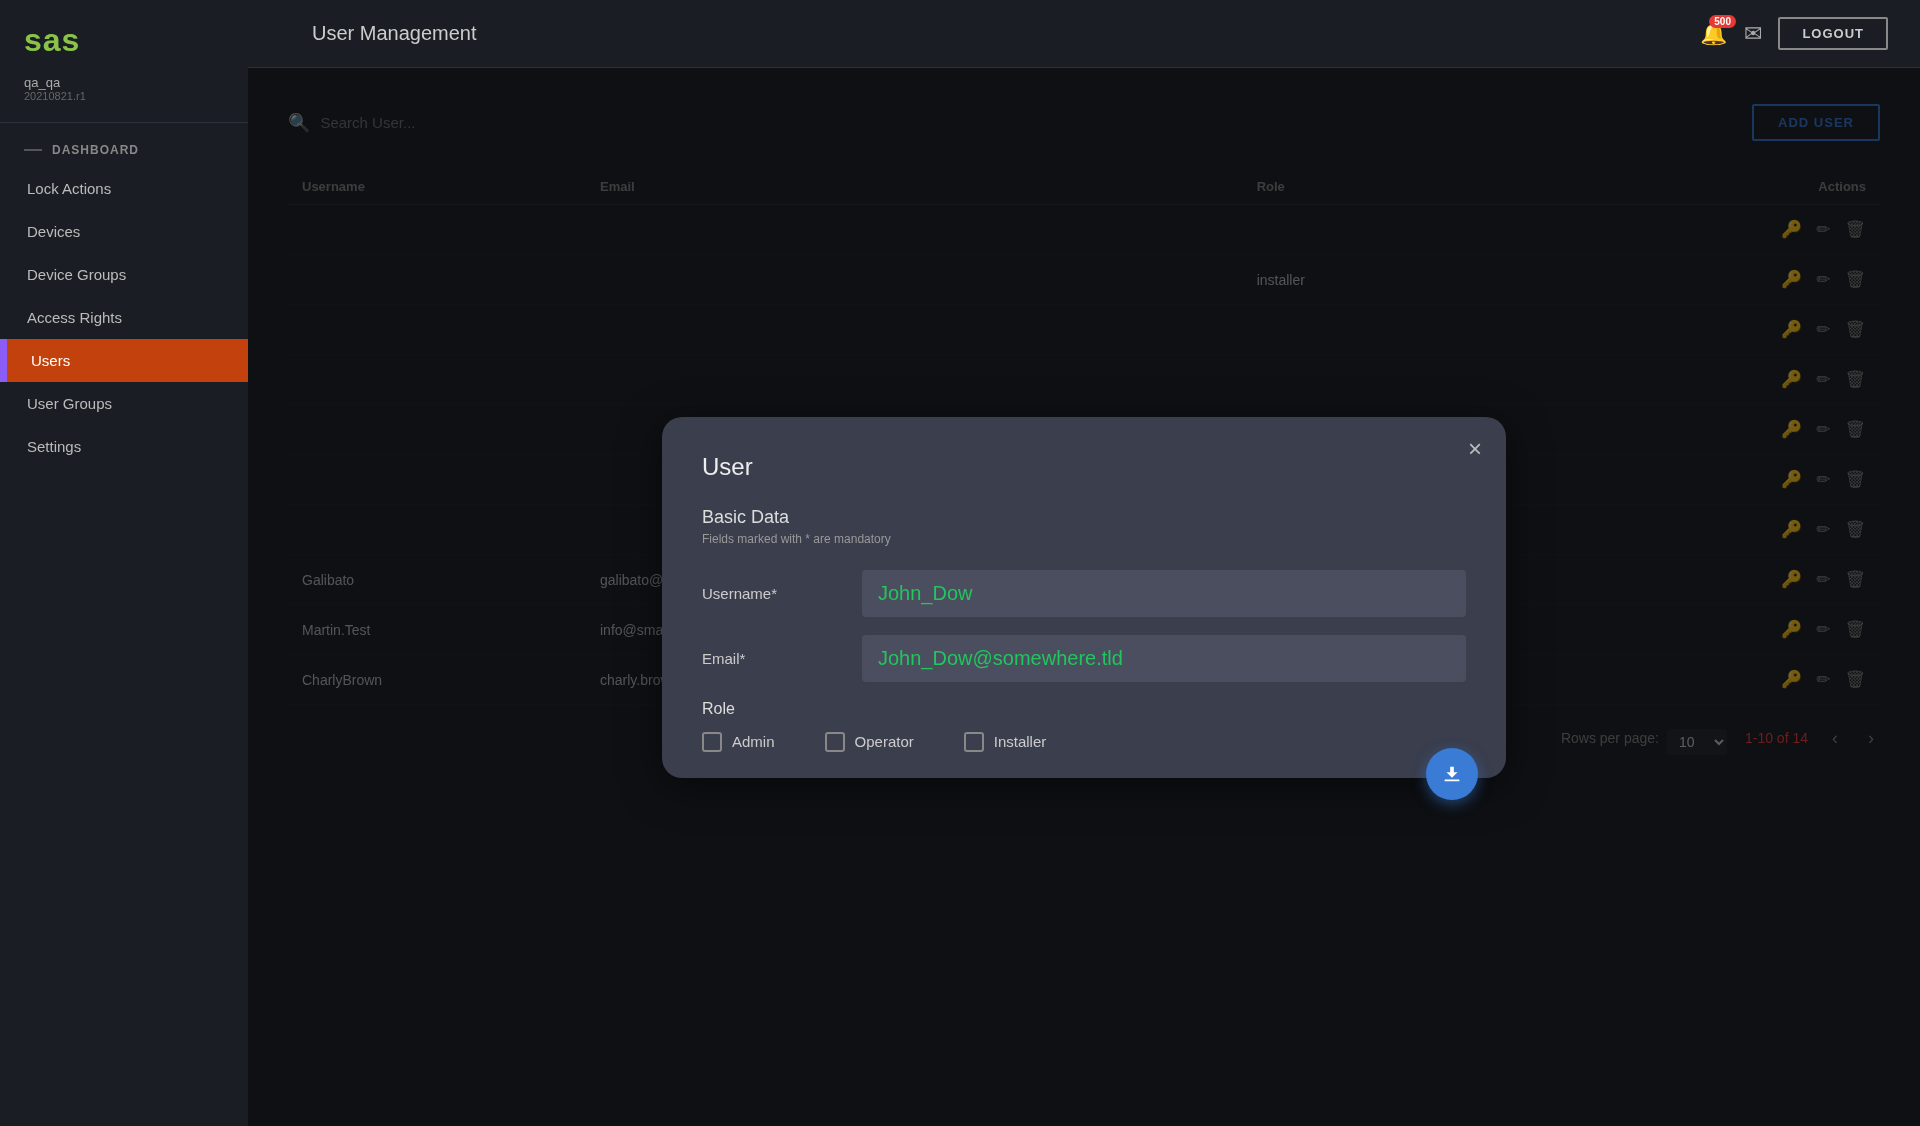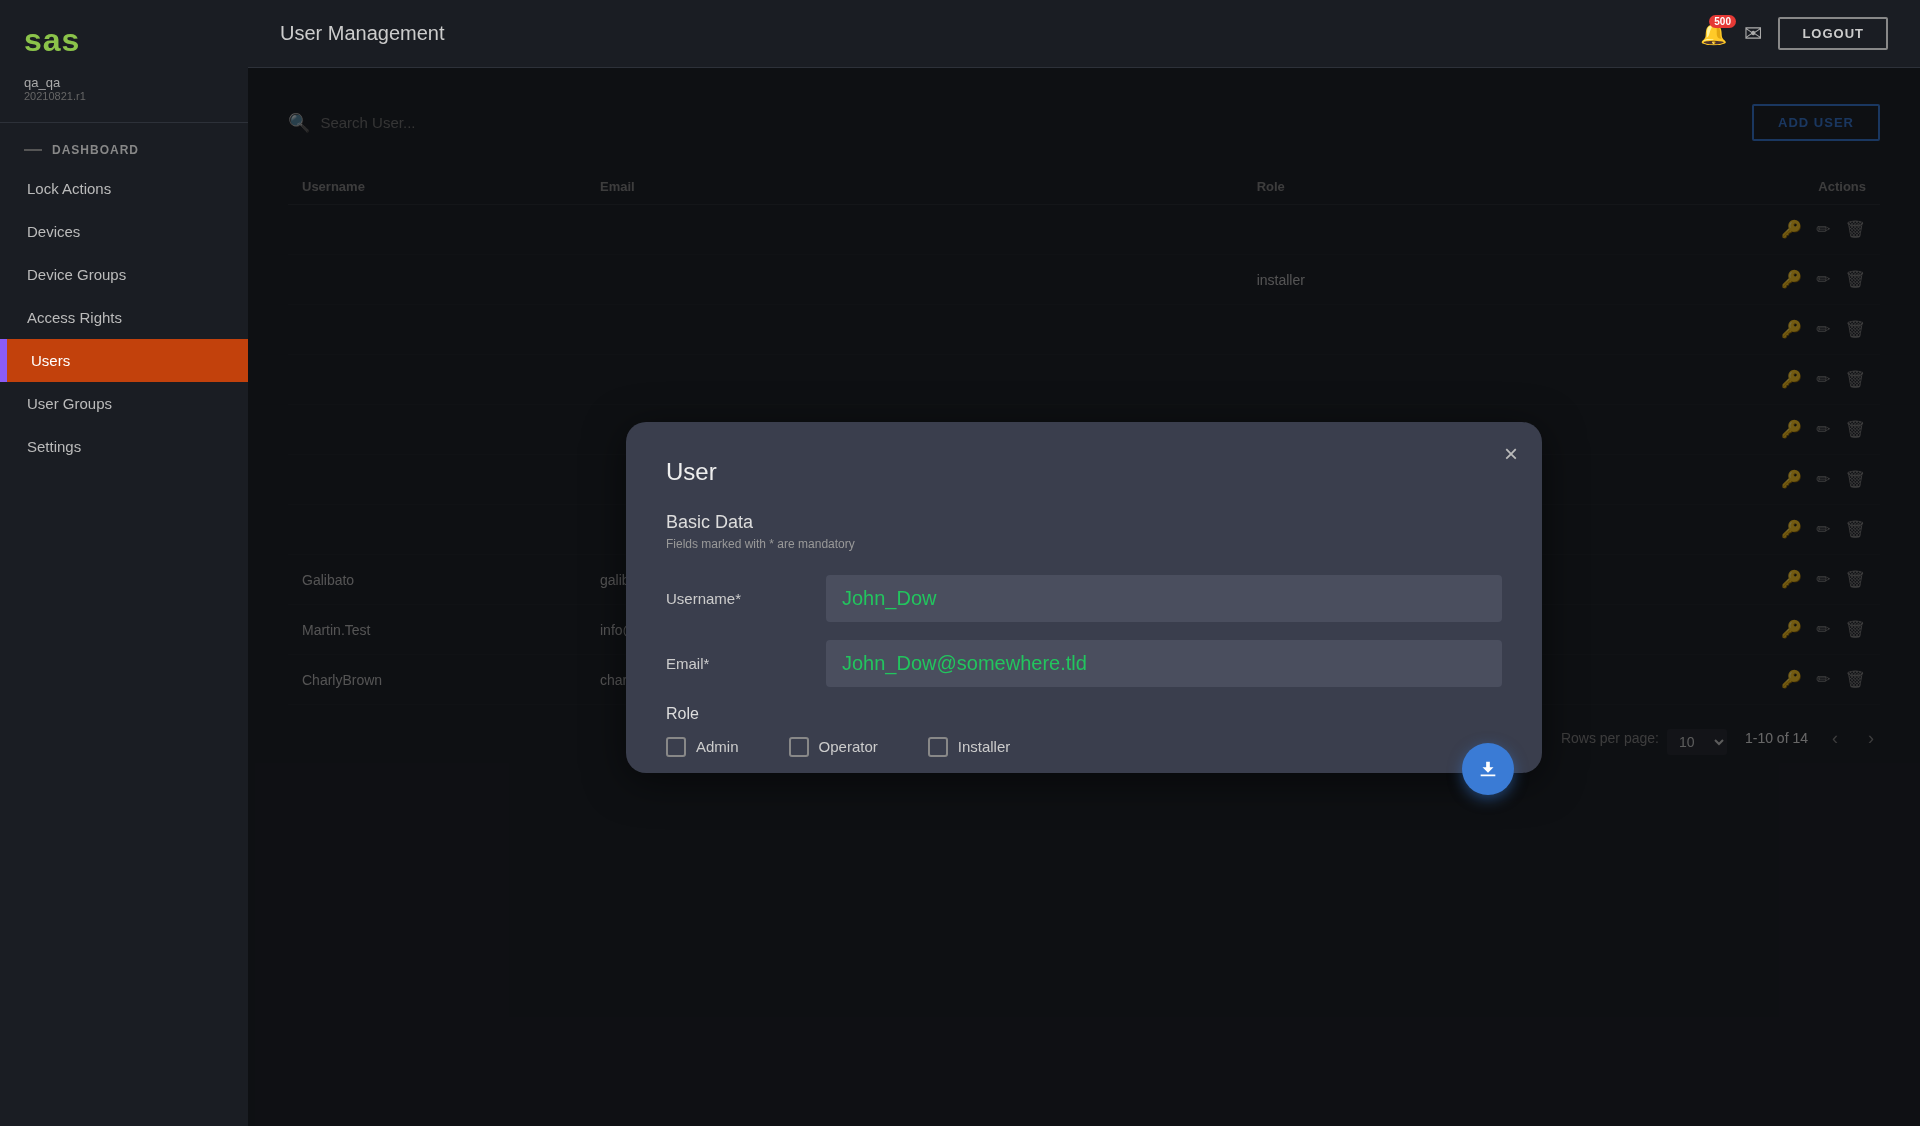--- a/index.html
+++ b/index.html
@@ -86,20 +86,21 @@
       display: flex;
       align-items: center;
       padding: 0 32px;
       border-bottom: 1px solid #2d3139;
     }
     .header-title {
       flex: 1;
       font-size: 20px;
       color: #ccc;
       font-weight: 400;
+      margin-left: 32px;
     }
     .header-actions {
       display: flex;
       align-items: center;
       gap: 16px;
     }
     .notif-btn {
       position: relative;
       background: none;
       border: none;
@@ -228,21 +229,21 @@
     .rows-per-page { display: flex; align-items: center; gap: 8px; }
     .rows-select {
       background: #2a2d35;
       border: none;
       color: #ccc;
       padding: 4px 8px;
       border-radius: 3px;
       font-size: 14px;
       margin-top: 8px;
     }
-    .page-info { color: #e5e5e5; }
+    .page-info { color: #ef4444; }
     .page-btn {
       background: none;
       border: none;
       color: #888;
       font-size: 18px;
       cursor: pointer;
       padding: 0 6px;
     }
 
     
@@ -251,22 +252,22 @@
       top: 0; left: 0; right: 0; bottom: 0;
       background: rgba(0,0,0,0.55);
       display: flex;
       align-items: center;
       justify-content: center;
       z-index: 100;
     }
     .modal {
       background: #3a3e4d;
       border-radius: 20px;
-      padding: 36px 40px 16px;
-      width: 916px;
+      padding: 36px 40px 26px;
+      width: 844px;
       position: relative;
       box-shadow: 0 8px 40px rgba(0,0,0,0.5);
     }
     .modal-title {
       font-size: 24px;
       color: #eee;
       font-weight: 500;
       margin-bottom: 26px;
     }
     .modal-close {

